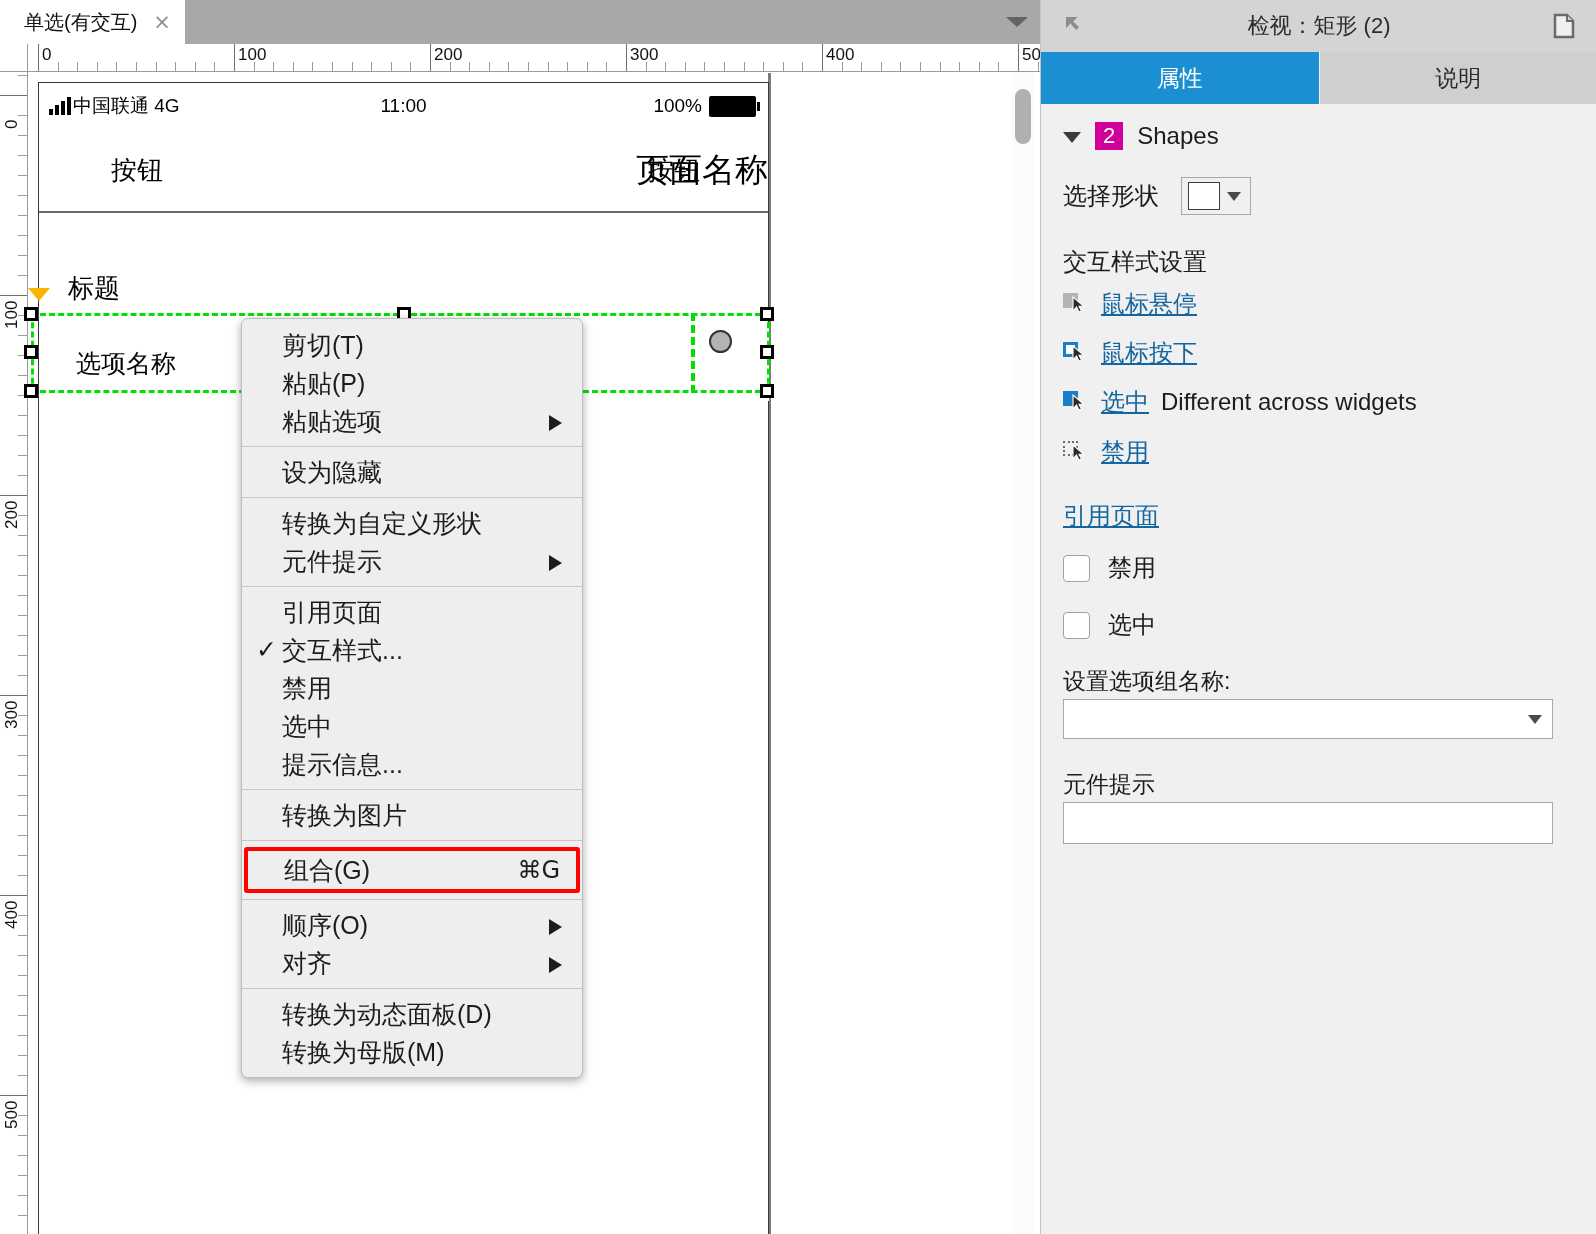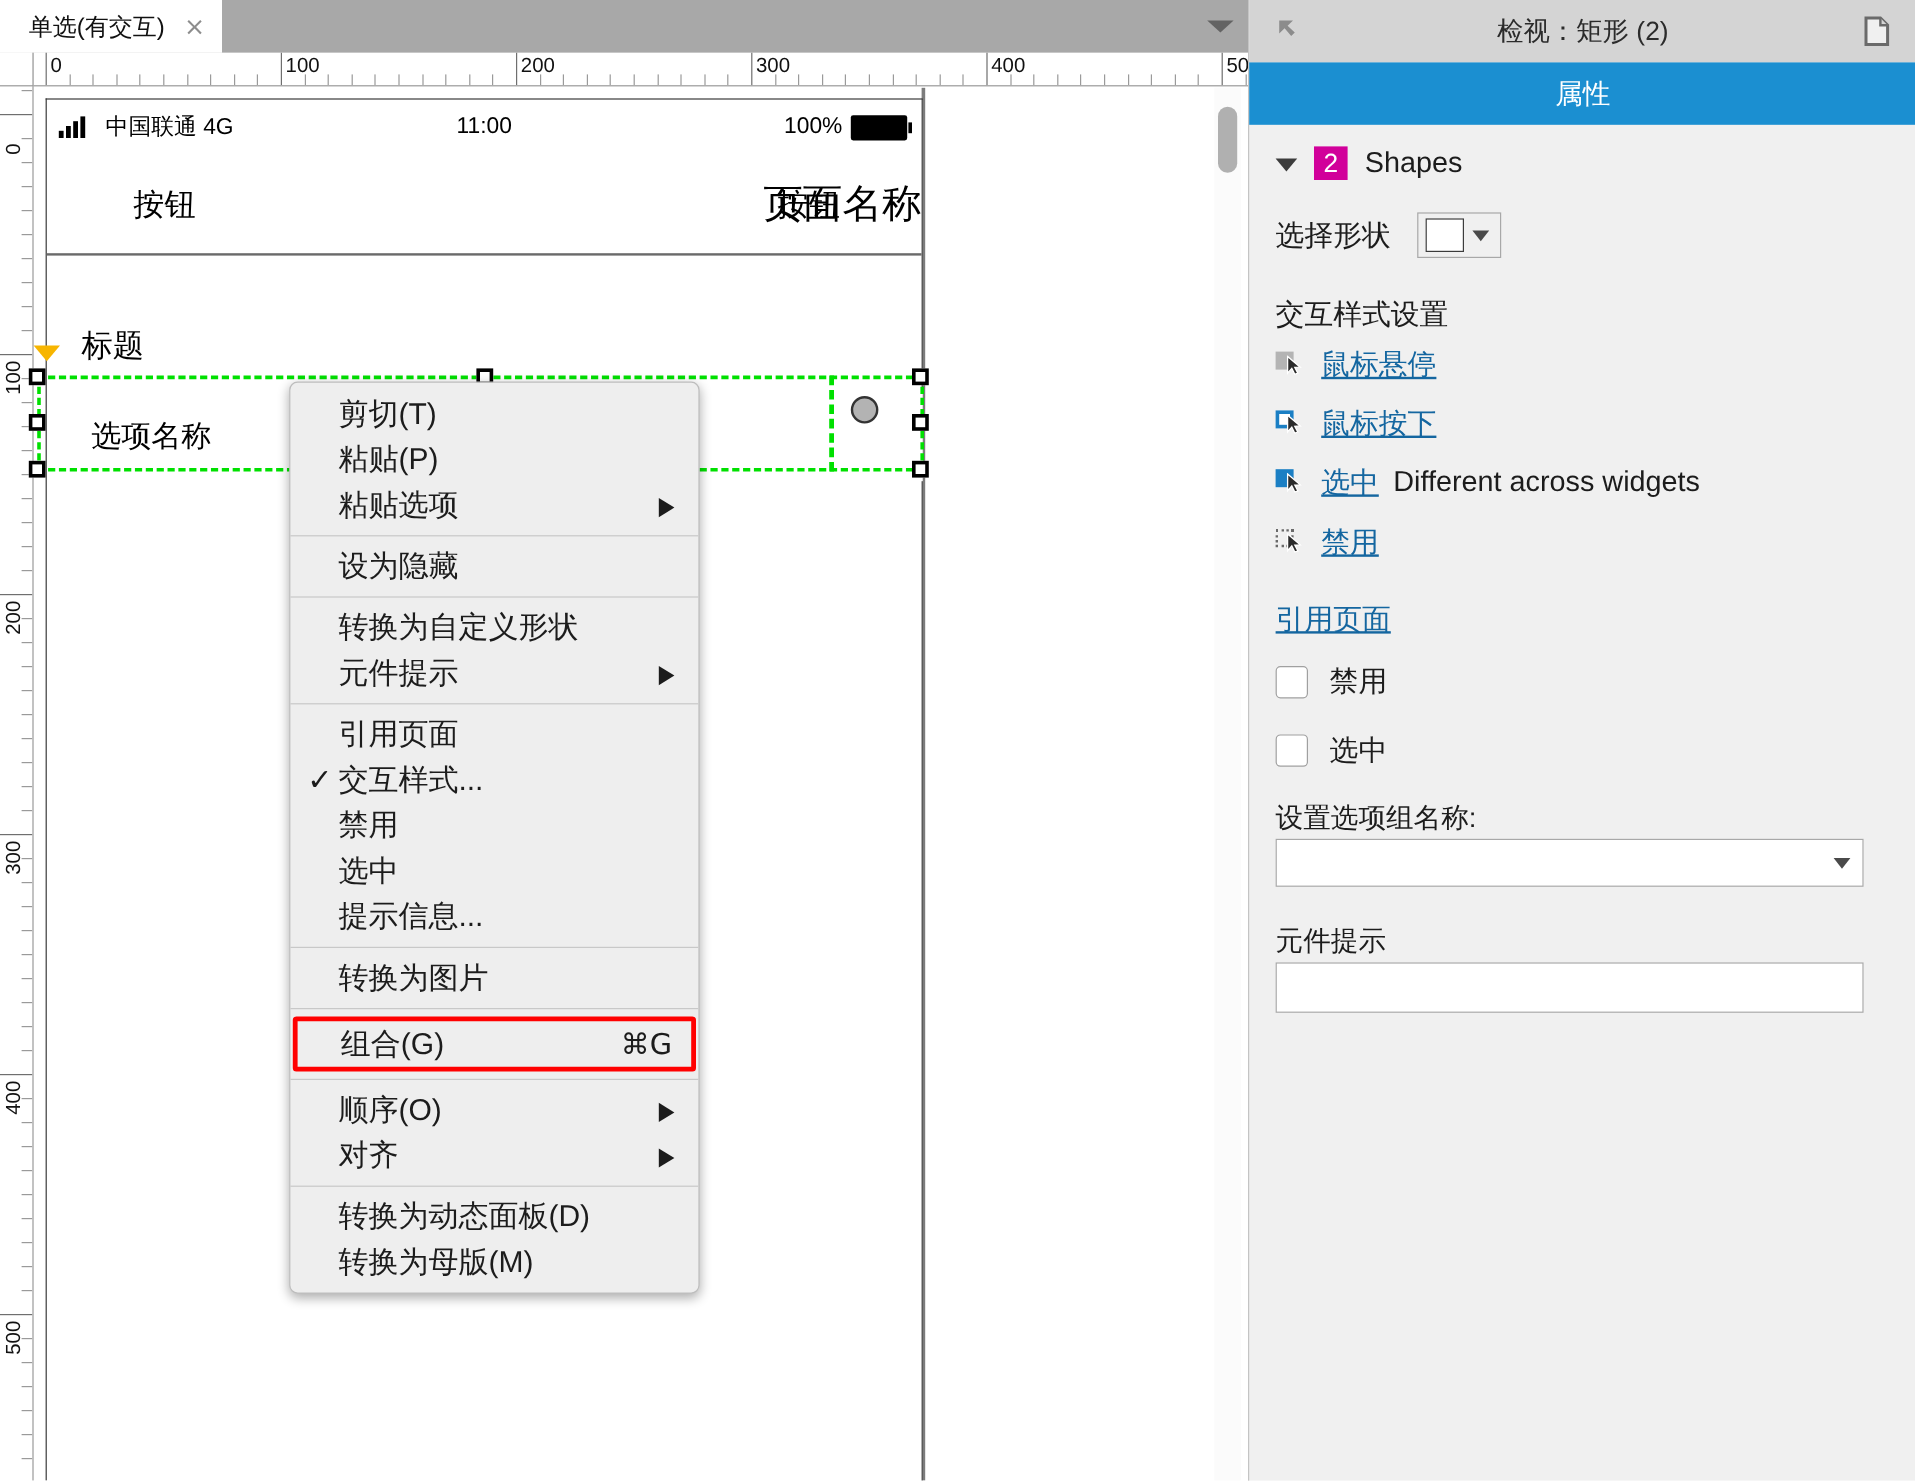--- a/index.html
+++ b/index.html
@@ -99,21 +99,21 @@
   .statusbar {
     position: absolute; left: 0; top: 0; width: 729px; height: 46px;
     display: flex; align-items: center;
   }
   .sb-signal { display: flex; align-items: flex-end; gap: 2px; margin-left: 10px; }
   .sb-signal i { display: block; width: 4px; background: #000; }
   .sb-signal i:nth-child(1){ height: 6px; }
   .sb-signal i:nth-child(2){ height: 10px; }
   .sb-signal i:nth-child(3){ height: 14px; }
   .sb-signal i:nth-child(4){ height: 18px; }
-  .sb-carrier { font-size: 19px; color: #000; margin-left: 17px; white-space: nowrap; }
+  .sb-carrier { font-size: 19px; color: #000; margin-left: 2px; white-space: nowrap; }
   .sb-time {
     position: absolute; left: 0; right: 0; text-align: center;
     font-size: 19px; color: #000;
   }
   .sb-right {
     position: absolute; right: 12px; display: flex; align-items: center; gap: 7px;
   }
   .sb-battlabel { font-size: 19px; color: #000; }
   .sb-batt {
     width: 47px; height: 21px; background: #000; position: relative; border-radius: 2px;
@@ -591,20 +591,21 @@
       <span class="insp-doc">
         <svg width="22" height="26" viewBox="0 0 22 26">
           <path d="M2 2 H14 L20 8 V24 H2 Z" fill="#f0f0f0" stroke="#6a6a6a" stroke-width="2.5"></path>
           <path d="M14 2 L14 8 L20 8" fill="#d4d4d4" stroke="#6a6a6a" stroke-width="2"></path>
         </svg>
       </span>
     </div>
 
     <div class="tabs" id="insp-tabs">
         <div class="t active">属性</div>
+        <div class="t">说明</div>
       </div>
 
     <div class="insp-body">
 
       <div class="shapes-row">
         <span class="chev-down"></span>
         <span class="badge">2</span>
         <span class="shapes-label">Shapes</span>
       </div>
 

